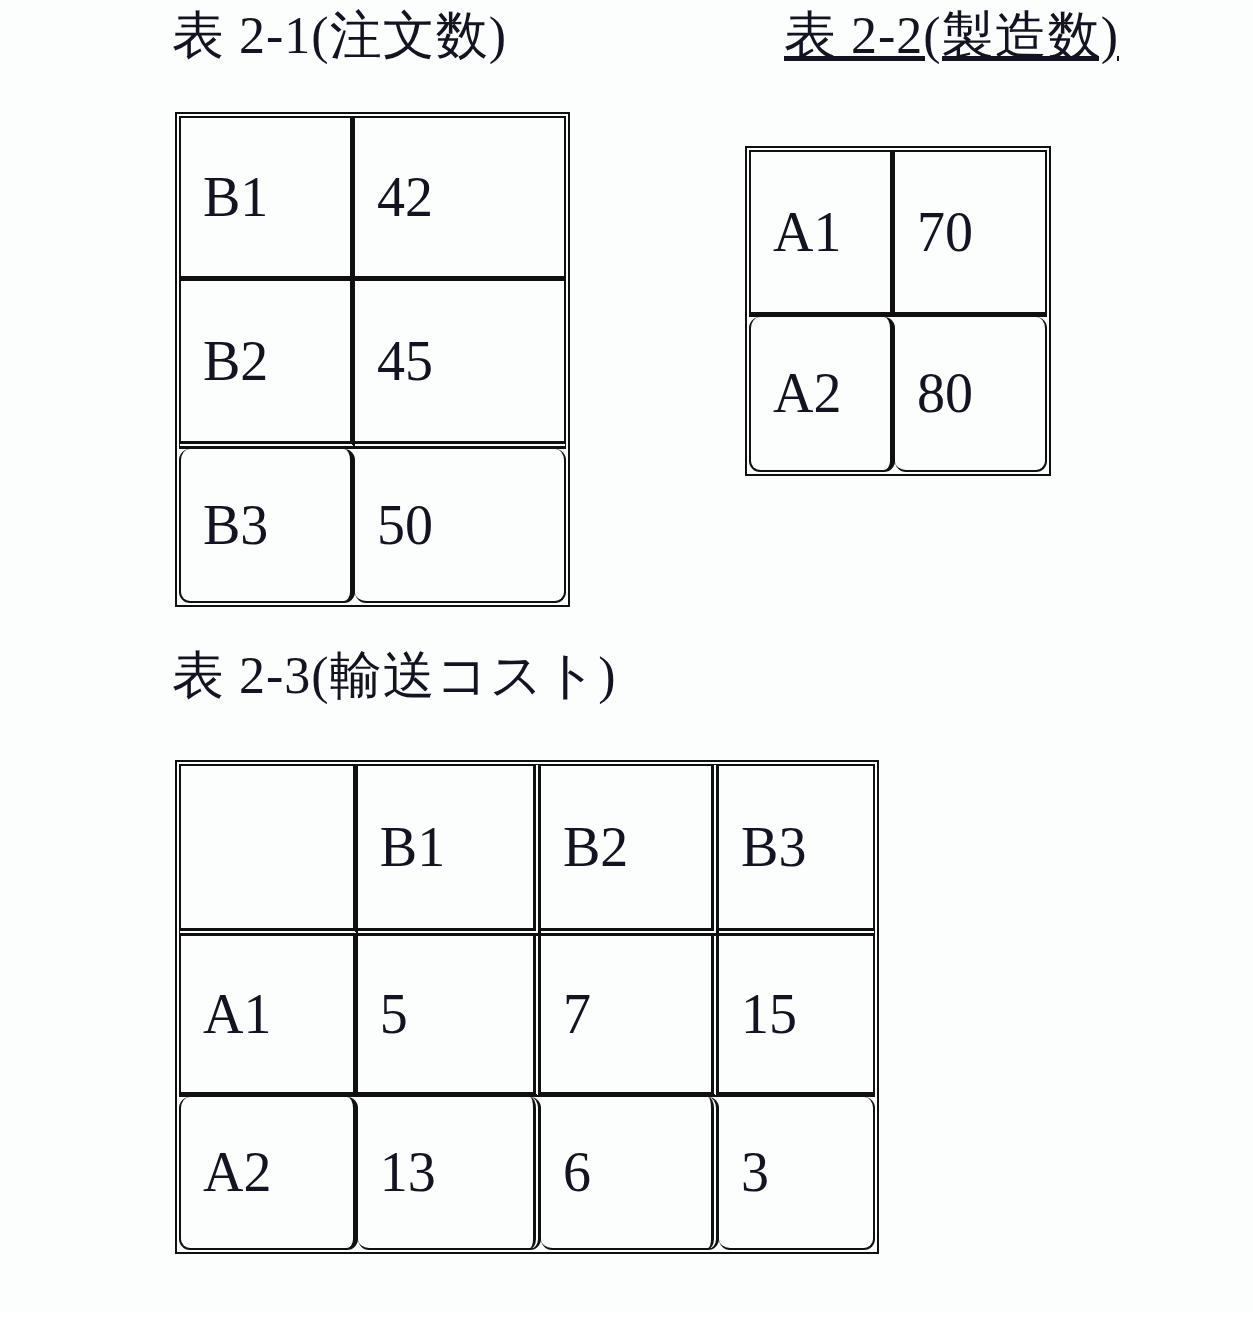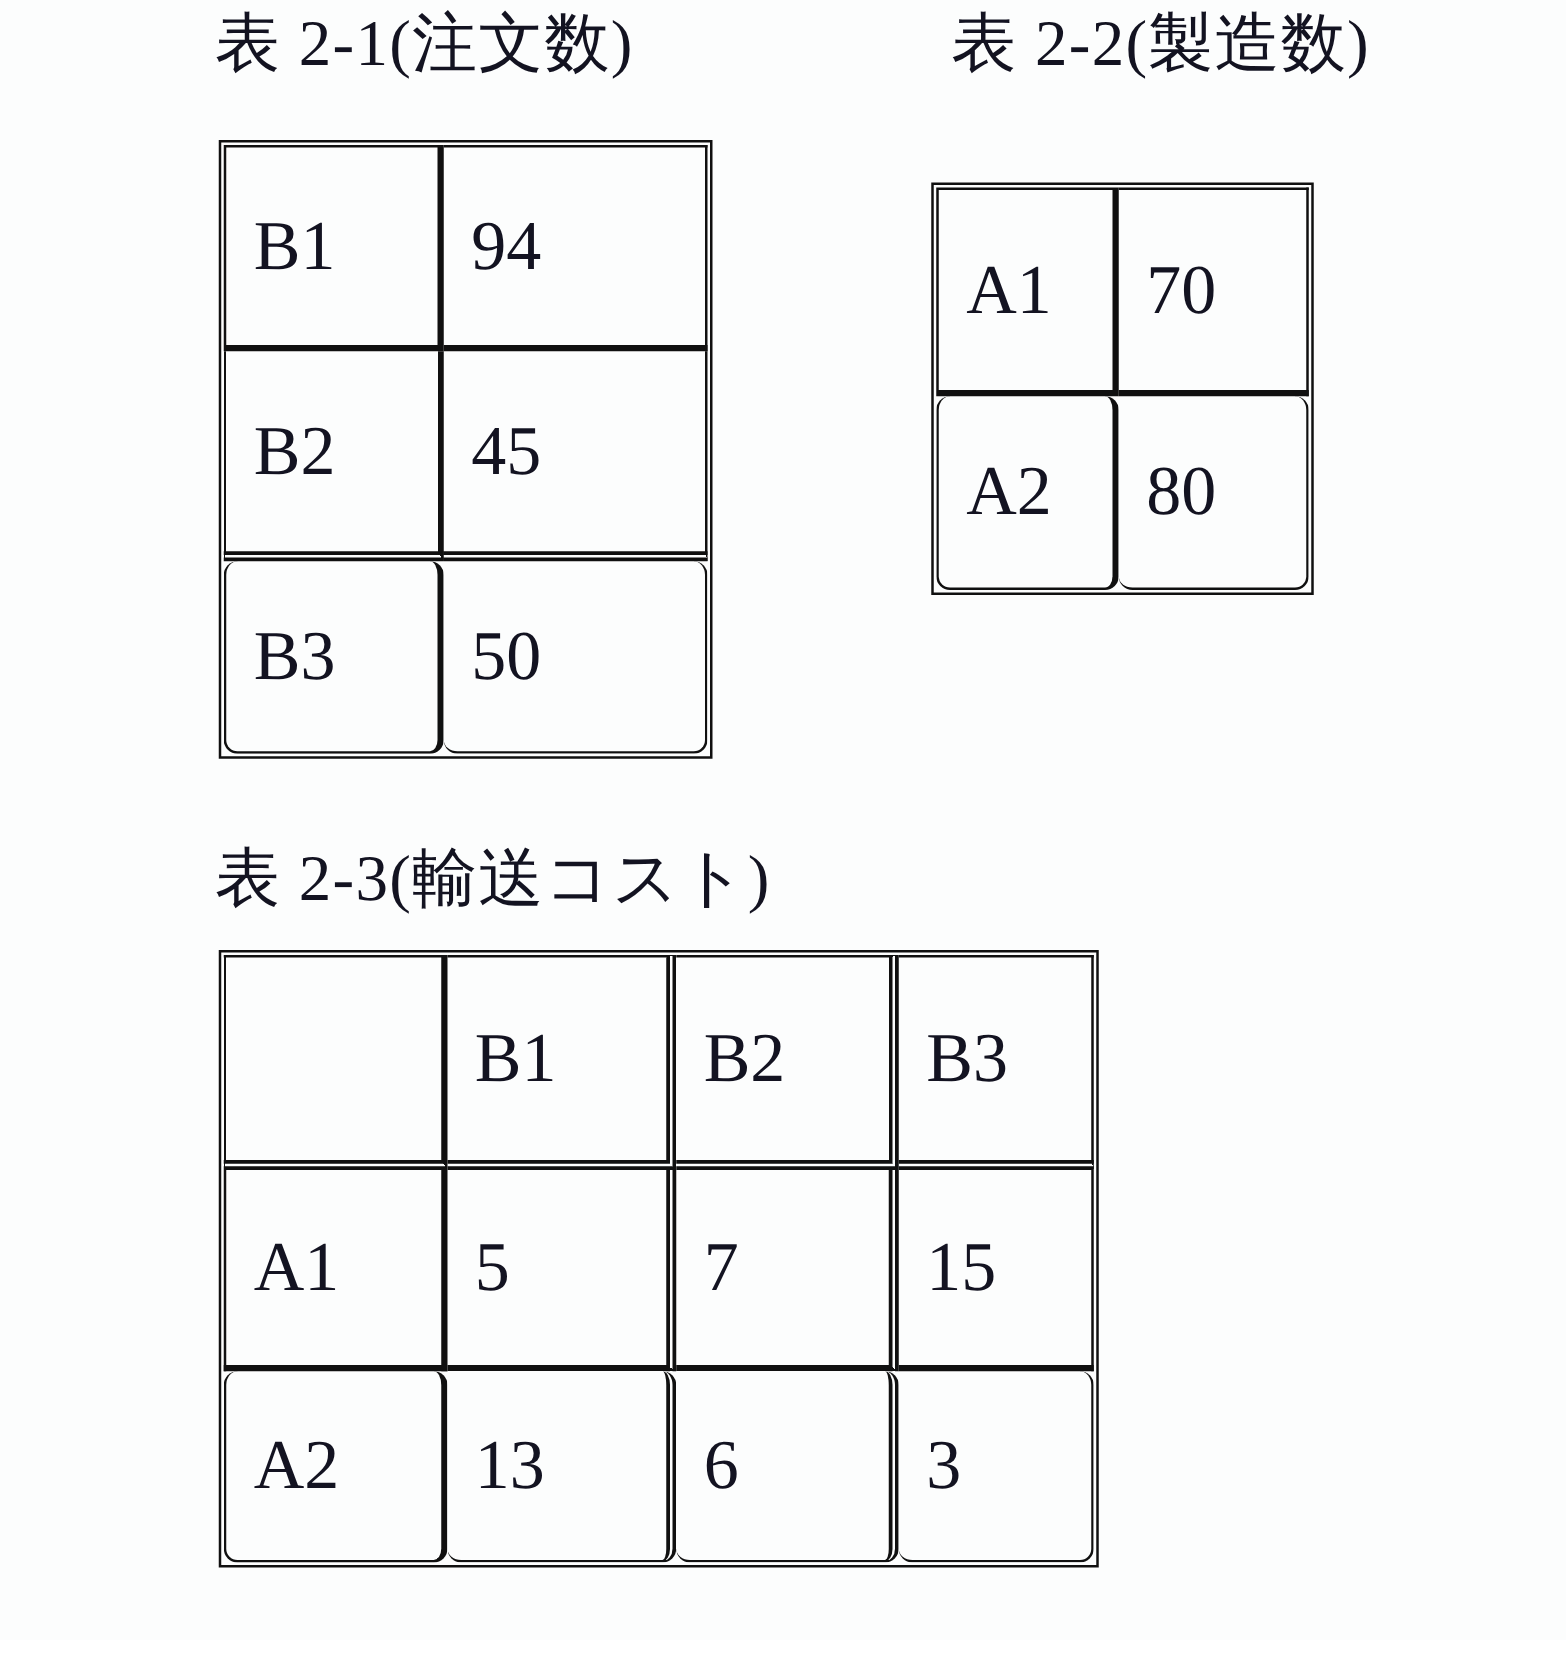--- a/index.html
+++ b/index.html
@@ -15,22 +15,22 @@
   }
   .table-title {
     position: absolute;
     font-size: 52px;
     line-height: 1.2;
     white-space: nowrap;
     letter-spacing: 1px;
     color: #131321;
   }
   #title-1 { left: 172px; top: 5px; }
-  #title-2 { left: 761px; top: 5px; }
-  #title-3 { left: 172px; top: 673px; }
+  #title-2 { left: 784px; top: 5px; text-decoration: underline; }
+  #title-3 { left: 172px; top: 645px; }
 
   
   .twrap {
     position: absolute;
     border: 2px solid #101010;
     padding: 2px;
   }
   #wrap-1 { left: 175px; top: 112px; width: 395px; height: 495px; }
   #wrap-2 { left: 745px; top: 146px; width: 306px; height: 330px; }
   #wrap-3 { left: 175px; top: 760px; width: 704px; height: 494px; }
@@ -90,21 +90,21 @@
 
   <div class="twrap" id="wrap-1">
     <table id="table-1">
       <colgroup>
           <col style="width:45.5%">
           <col style="width:54.5%">
         </colgroup>
       <tbody>
         <tr>
           <td>B1</td>
-          <td>94</td>
+          <td>42</td>
         </tr>
         <tr>
           <td>B2</td>
           <td>45</td>
         </tr>
         <tr>
           <td>B3</td>
           <td>50</td>
         </tr>
       </tbody>

